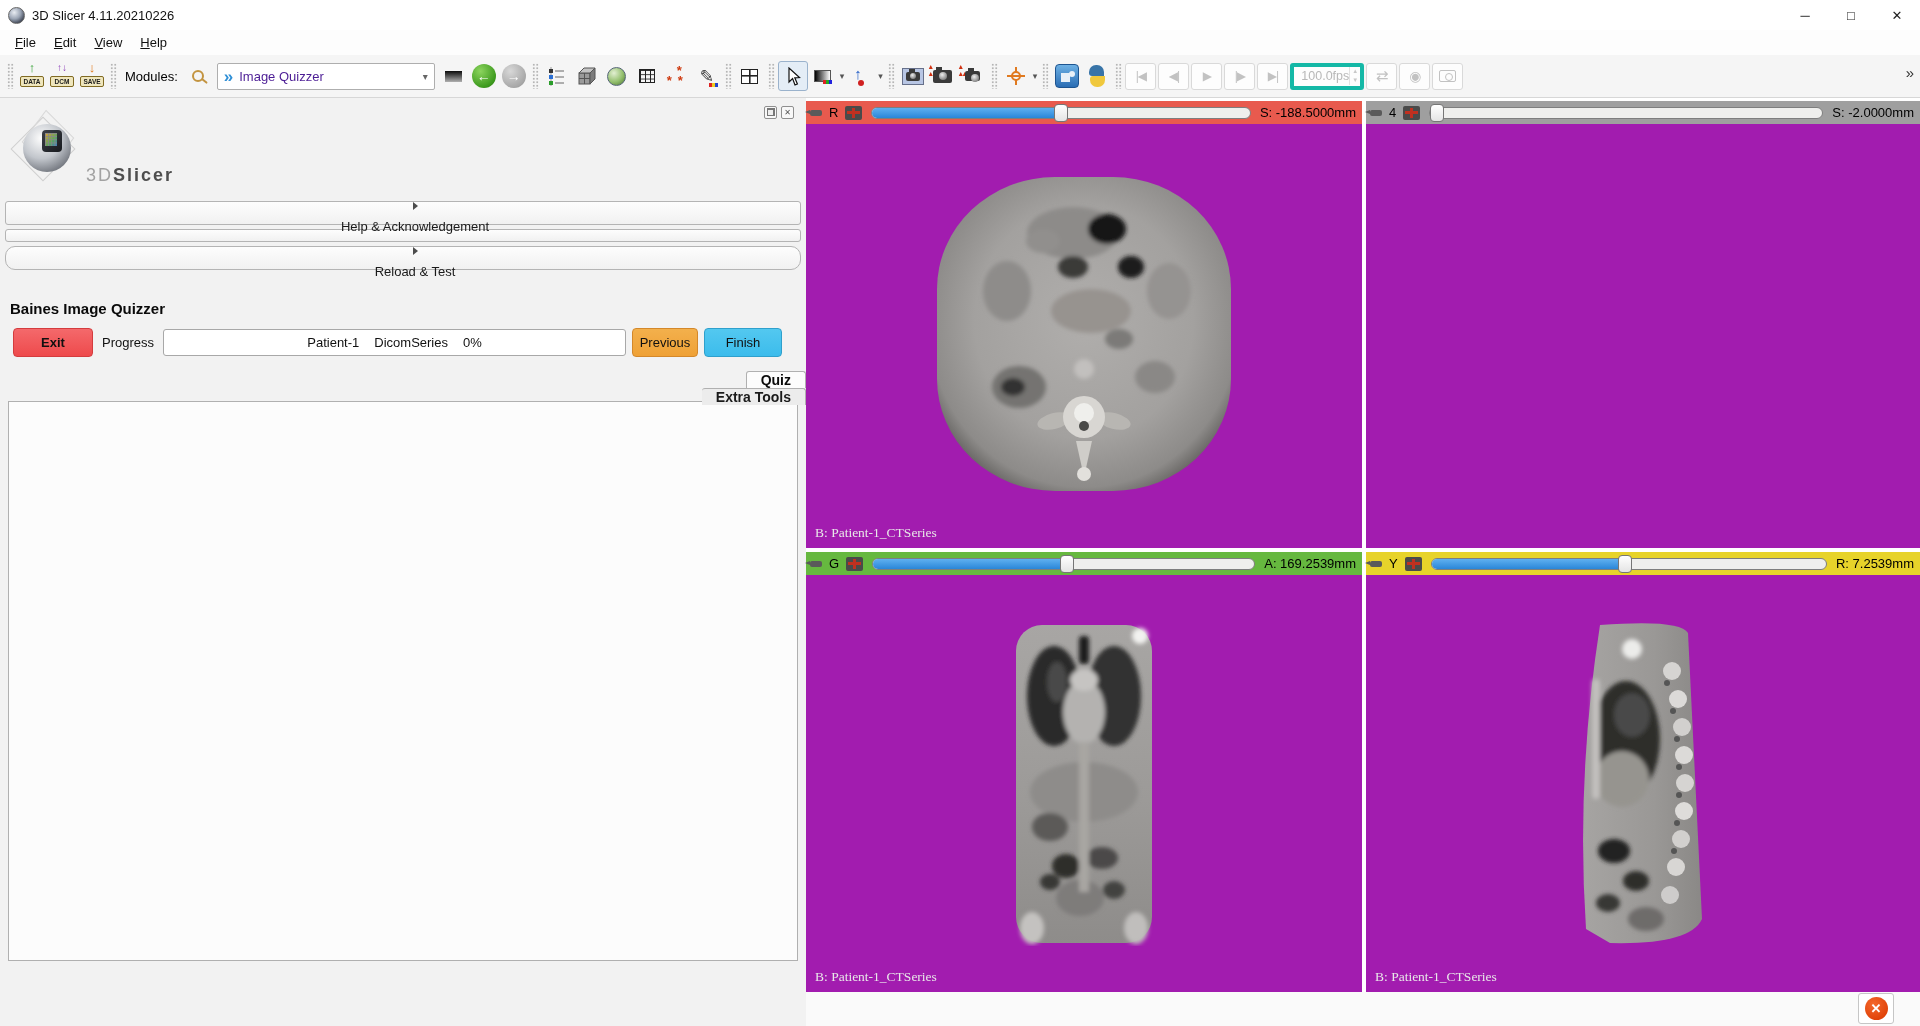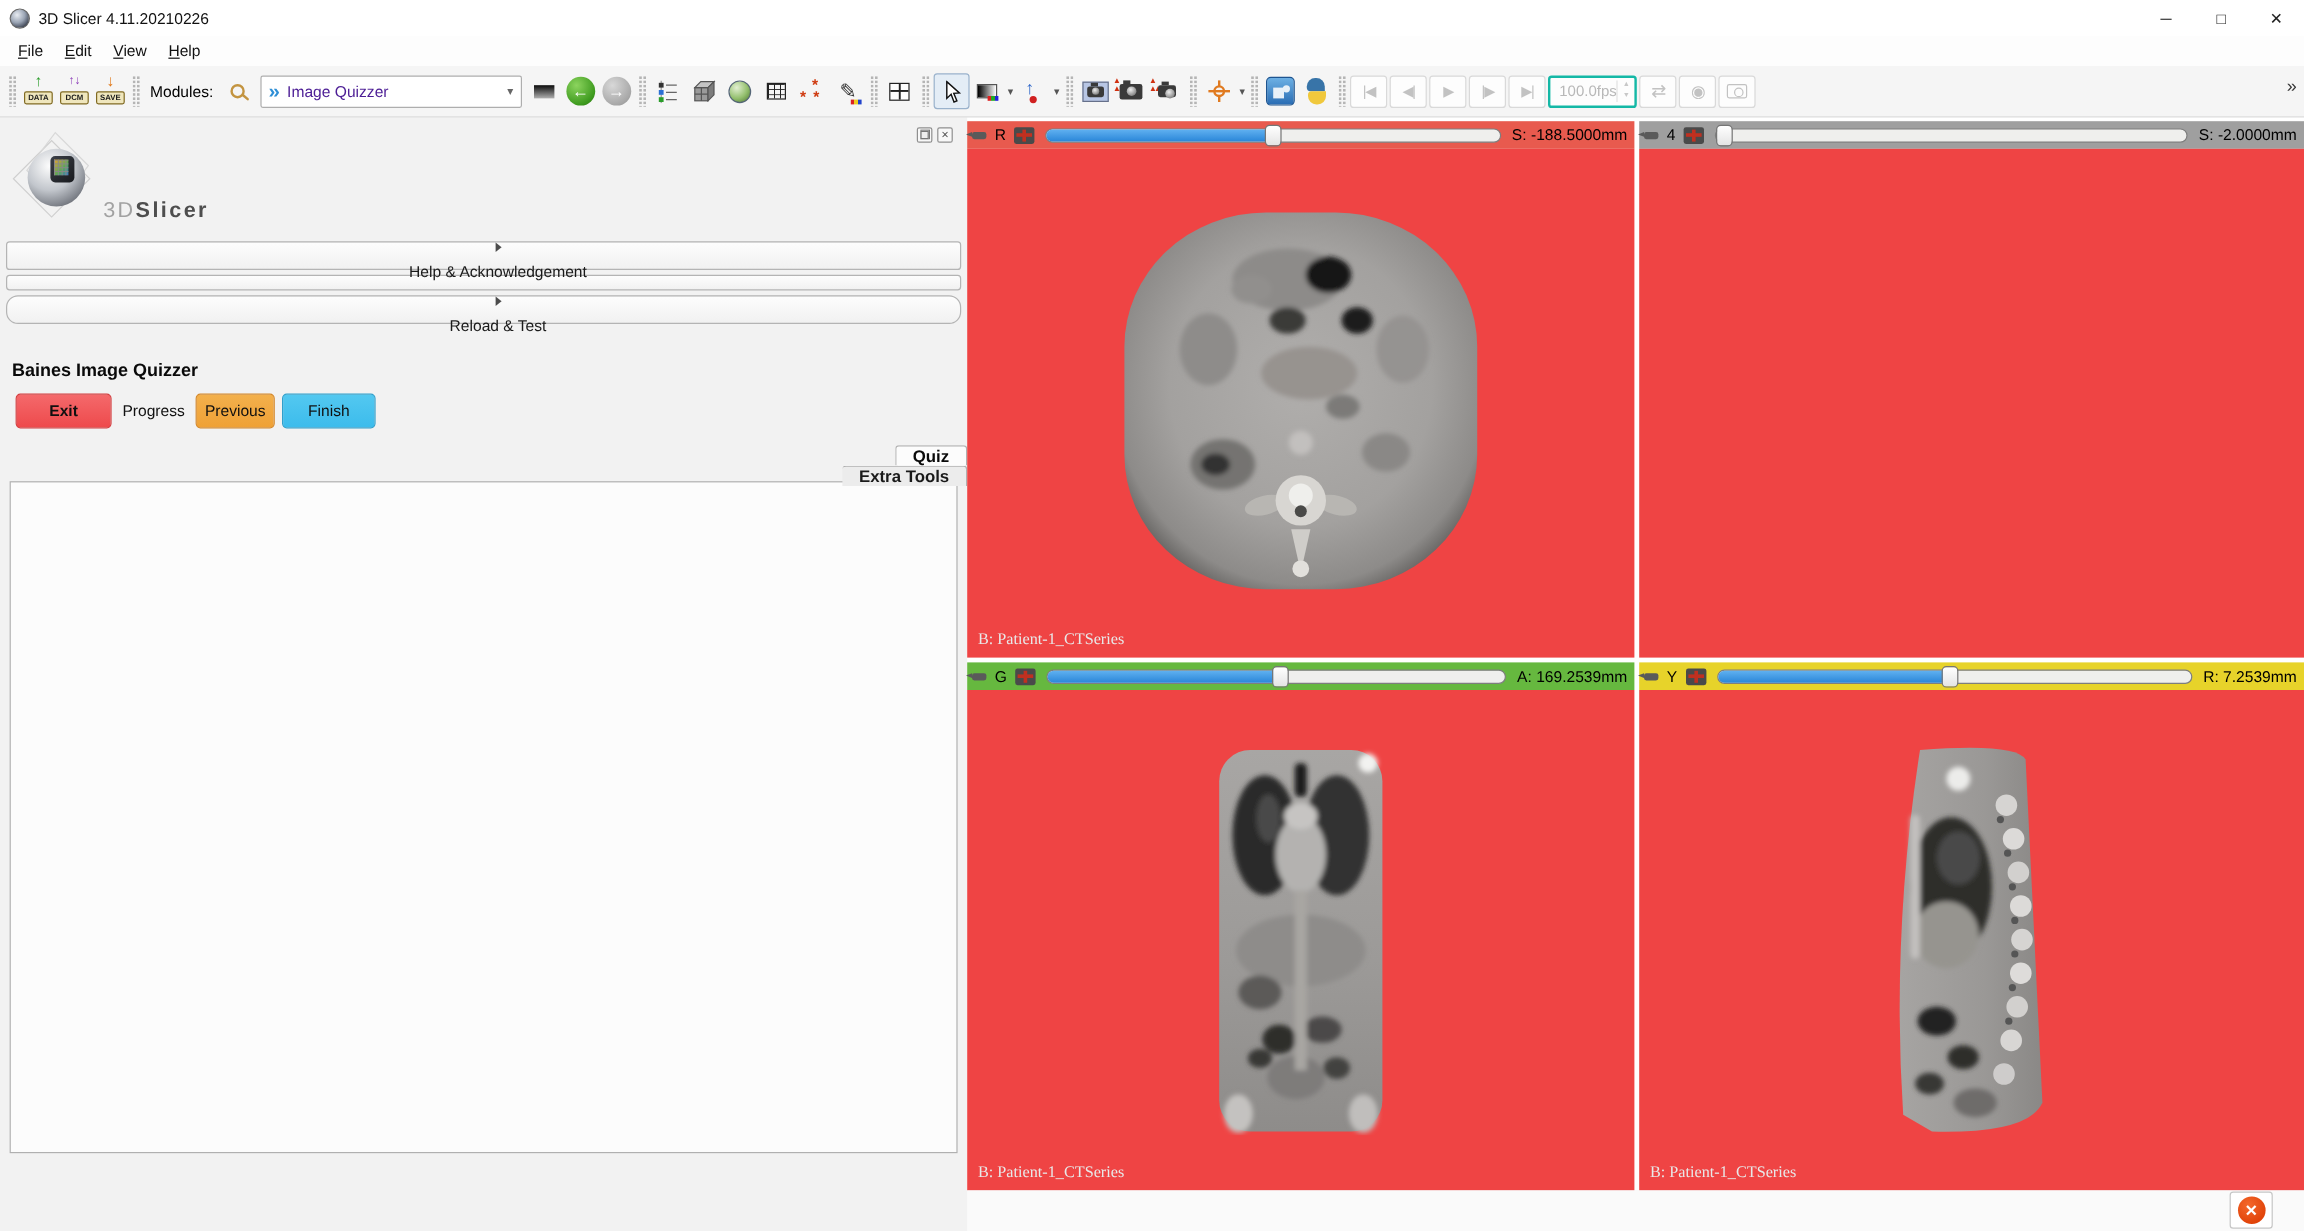--- a/index.html
+++ b/index.html
@@ -95,21 +95,21 @@
   .ext-icon::after { content:""; position:absolute; right:3px; top:6px; width:6px; height:6px; border-radius:50%;
     background:#e8f0f8; }
   .py-icon { position:relative; width:24px; height:24px; }
   .py-icon .pt { position:absolute; top:1px; left:4px; width:15px; height:11px; background:#3874a8;
     border-radius:7px 7px 0 3px; }
   .py-icon .pb { position:absolute; bottom:1px; right:4px; width:15px; height:11px; background:#f0c83c;
     border-radius:3px 0 7px 7px; }
   .seqbtn { min-width:31px; height:27px; border:1px solid #d9d9d9; border-radius:3px; background:#fdfdfd;
     display:flex; align-items:center; justify-content:center; color:#c2c2c2; font-size:12px;
     margin-right:2px; letter-spacing:-1px; flex:none; }
-  .fps-box { width:74px; height:27px; border:2px solid #14b8a6; border-radius:3px; background:#fdfdfd;
+  .fps-box { width:74px; height:27px; border:4px solid #14b8a6; border-radius:3px; background:#fdfdfd;
     display:flex; align-items:center; margin-right:2px; flex:none; }
   .fps-box .fps-text { flex:1; text-align:left; padding-left:7px; color:#b8b8b8; font-size:12.5px; }
   .fps-box .spin { width:16px; border-left:1px solid #e2e2e2; display:flex; flex-direction:column;
     align-items:center; color:#c8c8c8; font-size:6px; line-height:9px; }
   .gray-cam { width:17px; height:12px; border:1.5px solid #c2c2c2; border-radius:2px; position:relative; }
   .gray-cam::before { content:""; position:absolute; left:4.5px; top:1.5px; width:6px; height:6px;
     border:1.5px solid #c2c2c2; border-radius:50%; }
   .overflow { position:absolute; right:6px; top:64px; font-size:15px; color:#333; }
 
   
@@ -181,21 +181,21 @@
   .slice-menu { width:17px; height:14px; background:#4a4a4a; border-radius:2px; position:relative; flex:none; }
   .slice-menu::before { content:""; position:absolute; left:7px; top:2px; width:3px; height:10px; background:#c03020; }
   .slice-menu::after { content:""; position:absolute; top:5.5px; left:2px; width:13px; height:3px; background:#c03020; }
   .slider { flex:1; height:12px; border:1px solid #7e7e7e; border-radius:6px; background:#efefed;
     position:relative; margin:0 4px; }
   .sl-fill { position:absolute; left:0; top:0; bottom:0; border-radius:6px 0 0 6px;
     background:linear-gradient(#5fb0f0,#2a86d8); }
   .sl-handle { position:absolute; top:50%; transform:translateY(-50%); width:14px; height:18px;
     background:linear-gradient(#ffffff,#e4e4e4); border:1px solid #767676; border-radius:4px; }
   .slice-value { font-size:13px; color:#000; flex:none; }
-  .canvas { flex:1; background:#ef4444; position:relative; display:flex; align-items:center; justify-content:center;
+  .canvas { flex:1; background:#a21caf; position:relative; display:flex; align-items:center; justify-content:center;
     overflow:hidden; }
   .series-label { position:absolute; left:9px; bottom:7px; color:#e8e8e8; font-size:13.5px;
     font-family:"Liberation Serif", serif; }
 
   
   .statusbar { position:absolute; left:806px; right:0; bottom:0; height:34px; background:#fafafa; }
   .errlog-btn { position:absolute; right:26px; bottom:2px; width:36px; height:31px; border:1px solid #c6c6c6;
     border-radius:3px; background:#fff; display:flex; align-items:center; justify-content:center; }
   .errlog-circle { width:23px; height:23px; border-radius:50%; background:radial-gradient(circle at 38% 32%, #f4682c, #e04208 75%);
     color:#fff; font-size:13px; font-weight:bold; display:flex; align-items:center; justify-content:center; }
@@ -399,20 +399,25 @@
     <div class="collapse-bar mt">
       <span class="tri"></span>
       <span>Reload &amp; Test</span>
     </div>
 
     <div class="quiz-title">Baines Image Quizzer</div>
 
     <div class="controls-row">
       <span class="btn btn-exit">Exit</span>
       <span class="progress-label">Progress</span>
+      <span class="progress-bar">
+        <span>Patient-1</span>
+        <span>DicomSeries</span>
+        <span>0%</span>
+      </span>
       <span class="btn btn-prev">Previous</span>
       <span class="btn btn-finish">Finish</span>
     </div>
 
     <div class="tabs-row">
       <span class="tab active">Quiz</span>
       <span class="tab inactive">Extra Tools</span>
     </div>
     <div class="tab-pane"></div>
 

